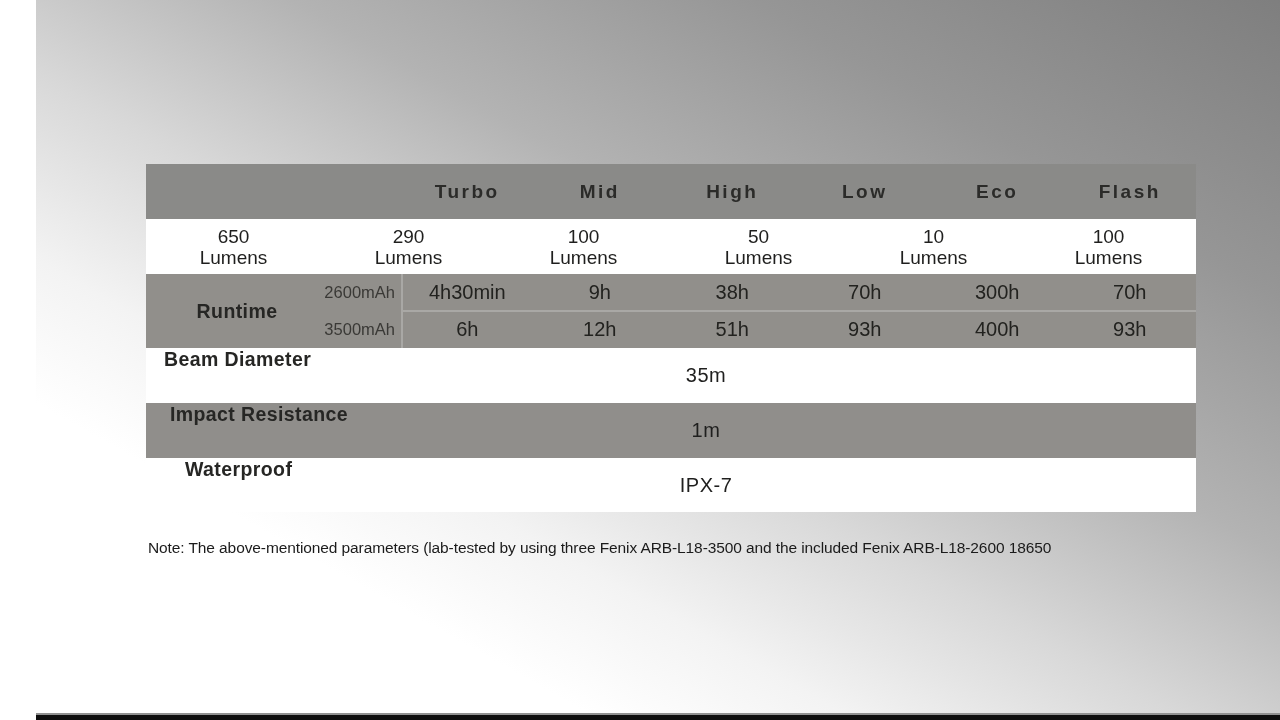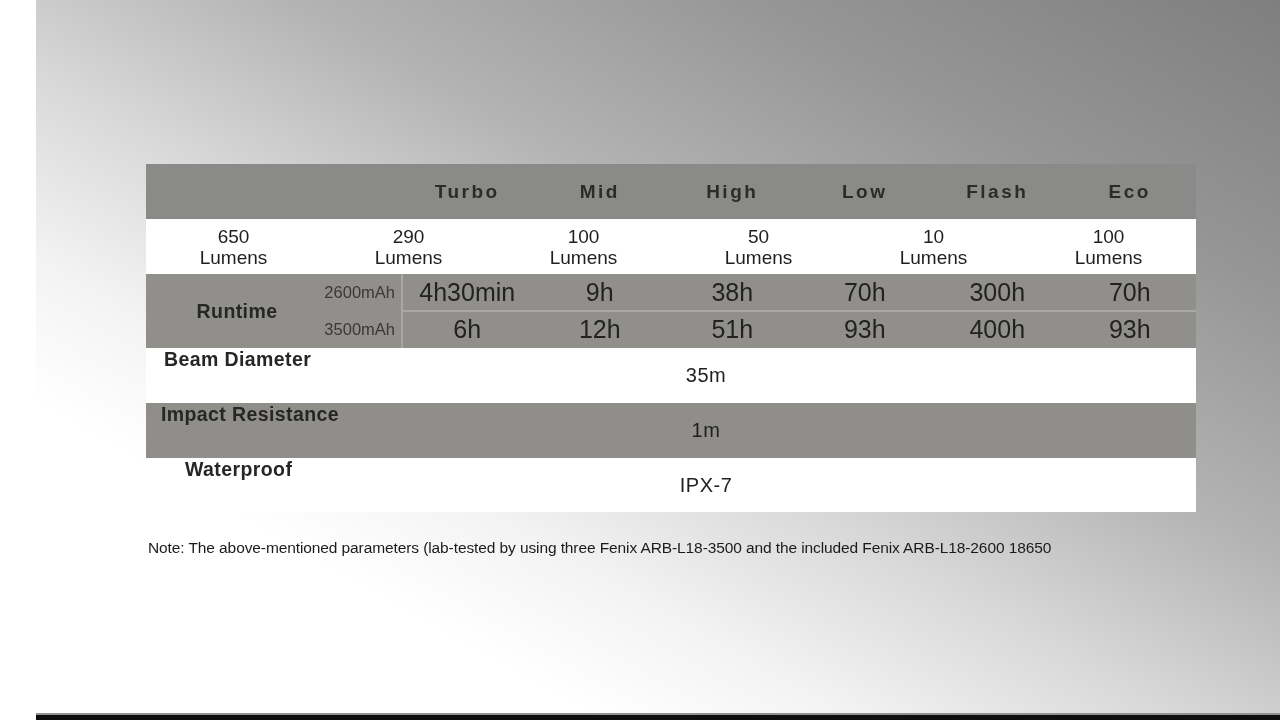--- a/index.html
+++ b/index.html
@@ -23,21 +23,21 @@
     font-size:19px; font-weight:bold; letter-spacing:2.5px; color:#2b2b29;
   }
 
   .row-output { height:55px; background:#ffffff; }
   .label-cell {
     width:255px; display:flex; align-items:center;
     font-size:19.5px; font-weight:bold; letter-spacing:.4px; color:#262624;
   }
   .pad-output  { padding-left:43px; }
   .pad-beam    { padding-left:18px; }
-  .pad-impact  { padding-left:15px; }
+  .pad-impact  { padding-left:24px; }
   .pad-water   { padding-left:39px; }
   .out-col {
     flex:1; display:flex; flex-direction:column; align-items:center; justify-content:center;
     font-size:19px; line-height:21px; color:#1f1f1e;
   }
 
   .runtime { position:relative; display:flex; height:74px; background:#918f8b; }
   .rt-left { width:255px; display:flex; }
   .rt-label {
     width:165px; display:flex; align-items:center; justify-content:center;
@@ -46,21 +46,21 @@
   .rt-batts { width:90px; display:flex; flex-direction:column; }
   .rt-batt {
     height:37px; display:flex; align-items:center; justify-content:flex-end;
     padding-right:6px; font-size:16.5px; color:#3a3936;
   }
   .rt-vdiv { position:absolute; left:255px; top:0; bottom:0; width:2px; background:#a9a8a5; }
   .rt-values { flex:1; display:flex; flex-direction:column; position:relative; }
   .rt-row { display:flex; height:37px; }
   .rt-cell {
     flex:1; display:flex; align-items:center; justify-content:center;
-    font-size:25px; color:#22221f;
+    font-size:20px; color:#22221f;
   }
   .rt-hdiv { position:absolute; left:0; right:0; top:36px; height:2px; background:#a9a8a5; }
 
   .row-spec { position:relative; height:55px; }
   .row-spec.white { background:#ffffff; }
   .row-spec.gray  { background:#908e8b; }
   .row-spec.last  { height:54px; }
   .spec-value {
     position:absolute; left:255px; top:0; bottom:0; width:610px;
     display:flex; align-items:center; justify-content:center;
@@ -85,22 +85,22 @@
 <div class="stage">
 
   <div class="spec-table">
 
     <div class="row row-header">
       <div class="label-spacer"></div>
       <div class="mode-col">Turbo</div>
       <div class="mode-col">Mid</div>
       <div class="mode-col">High</div>
       <div class="mode-col">Low</div>
+      <div class="mode-col">Eco</div>
       <div class="mode-col">Flash</div>
-      <div class="mode-col">Eco</div>
     </div>
 
     <div class="row row-output">
       <div class="out-col">
         <span>650</span>
         <span>Lumens</span>
       </div>
       <div class="out-col">
         <span>290</span>
         <span>Lumens</span>

